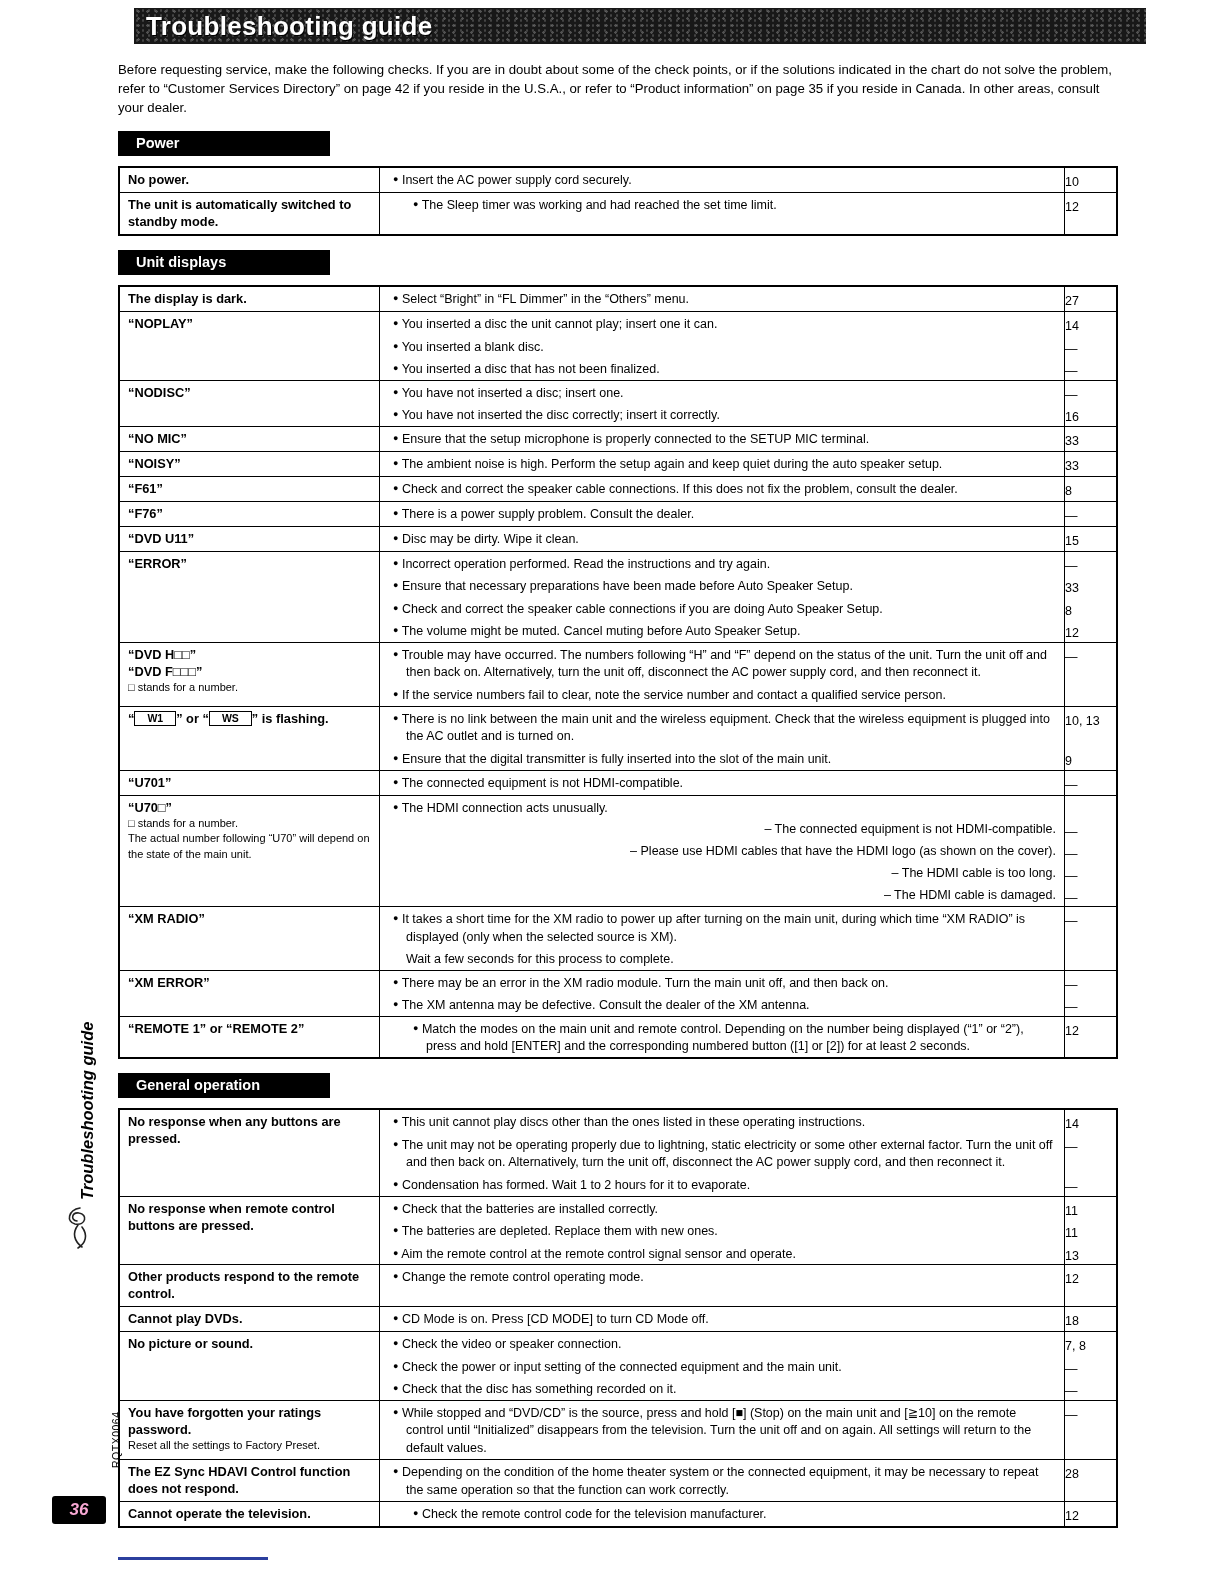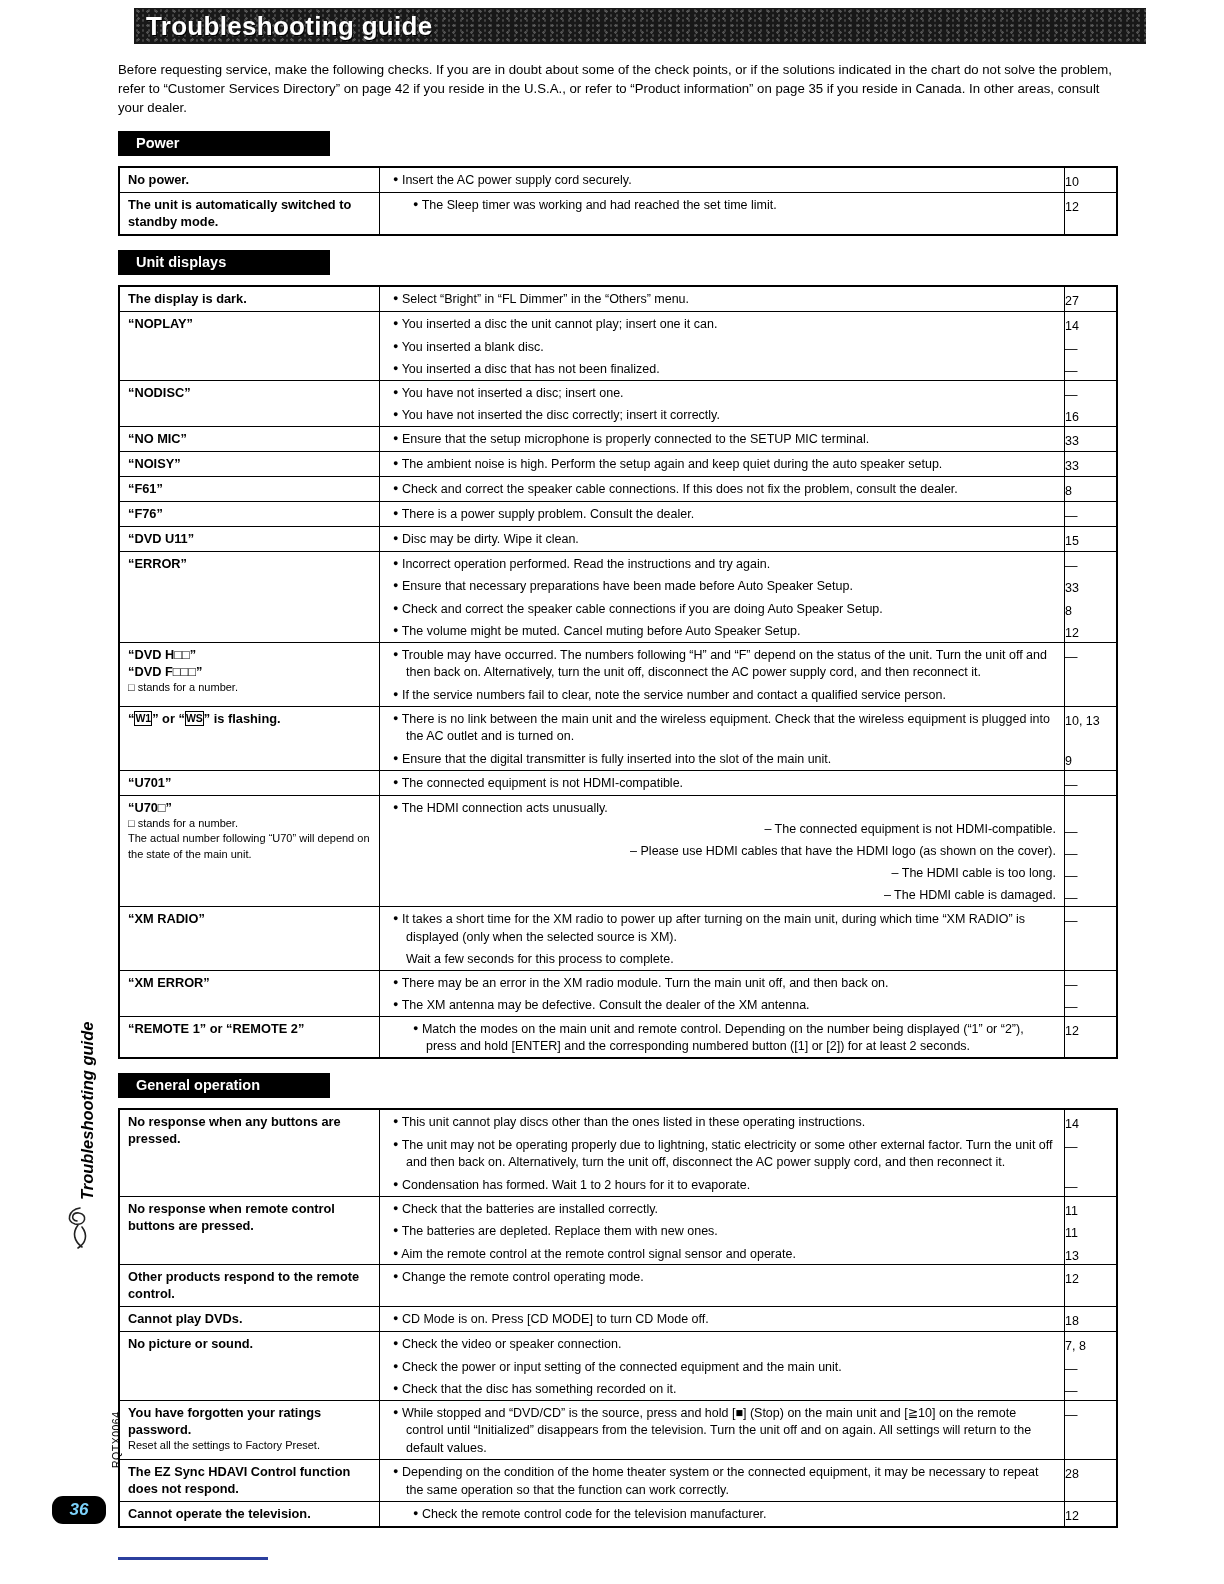--- a/index.html
+++ b/index.html
@@ -50,40 +50,40 @@
   }
   .sol-text.dash  { padding-left:34px;text-align:right; }
   .sol-text.plain { text-indent:0; padding-left:26px; }
   .blt { font-size:9px; vertical-align:1.5px; }
   .sol-page {
     width:52px; flex:0 0 52px; border-left:1px solid #000;
     font-weight:normal; font-size:12.5px; text-align:left; padding-top:7px;
   }
   .boxed {
     display:inline-block; border:1px solid #000; font-size:10.5px; line-height:12px;
-    padding:0 0 1px; font-weight:bold; vertical-align:1px; text-indent:0;
+    padding:0 12px 1px; font-weight:bold; vertical-align:1px; text-indent:0;
   }
 
   
   .sidebar-label {
     position:absolute; left:78px; top:1200px;
     transform:rotate(-90deg); transform-origin:0 0;
     font-style:italic; font-weight:bold; font-size:16.5px; white-space:nowrap;
   }
   .doodle { position:absolute; left:62px; top:1205px; }
   .doc-code {
     position:absolute; left:110px; top:1468px;
     transform:rotate(-90deg); transform-origin:0 0;
     font-size:10.5px; white-space:nowrap; letter-spacing:.5px;
   }
   .page-badge {
     position:absolute; left:52px; top:1496px; width:54px; height:28px;
-    background:#000; color:#7dd3fc; display:flex; align-items:center; justify-content:center;
+    background:#000; color:#f9a8d4; display:flex; align-items:center; justify-content:center;
     font-style:italic; font-weight:bold; font-size:17px;
-    border-radius:11px;
+    border-radius:3px;
   }
   .bottom-line { position:absolute; left:118px; top:1557px; width:150px; height:3px; background:#2b3f9e; }
 </style>
 </head>
 <body>
 
 <div class="page">
   <div class="content">
 
     <div class="title-banner">

